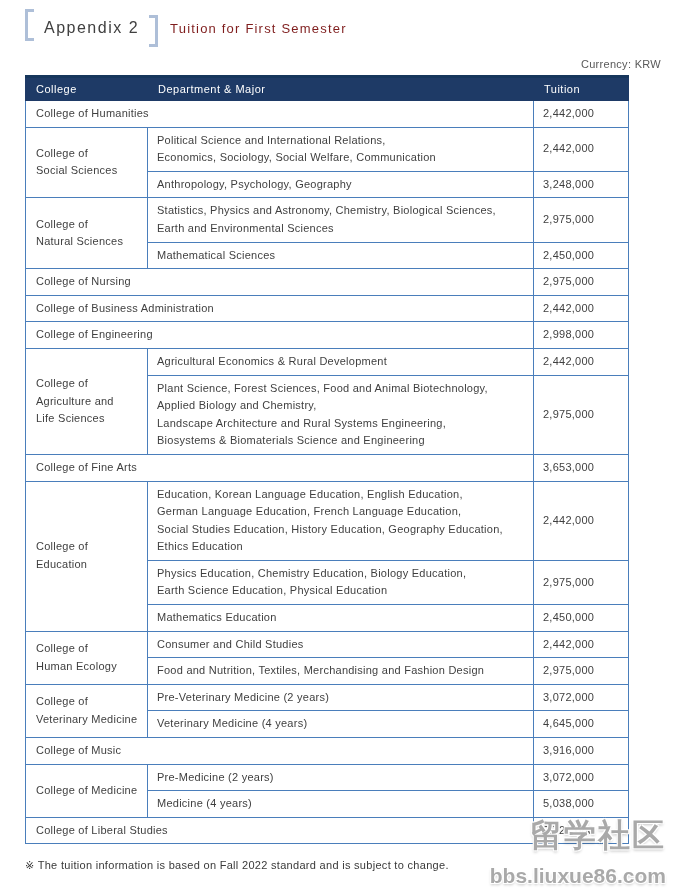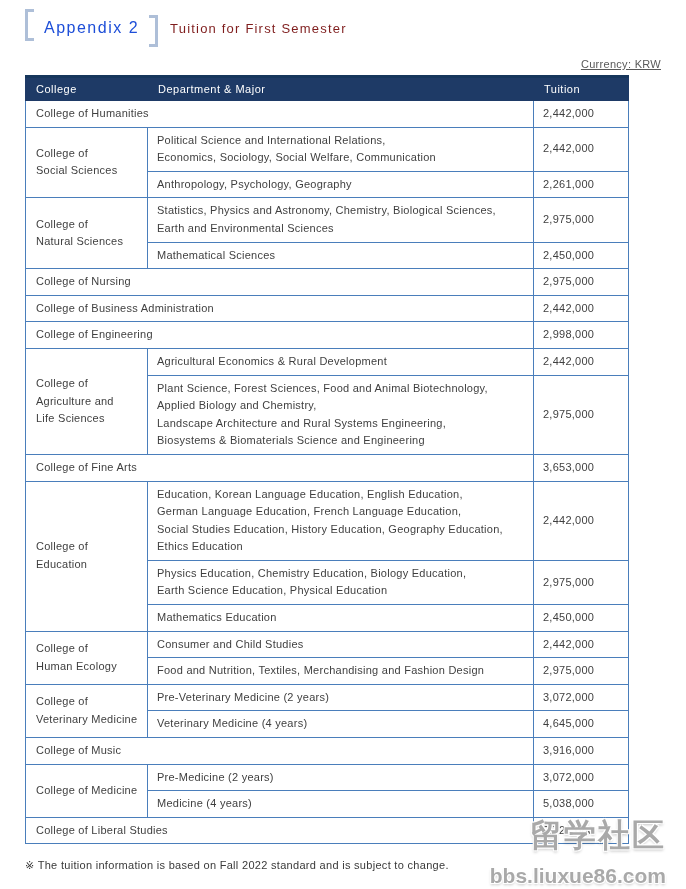--- a/index.html
+++ b/index.html
@@ -16,26 +16,26 @@
   .appendix-badge { display: inline-flex; align-items: center; }
   .bracket { display: inline-block; width: 9px; height: 32px; }
   .bracket-left {
     border-left: 3px solid #aebfd8; border-top: 3px solid #aebfd8; border-bottom: 3px solid #aebfd8;
     transform: translateY(-3px); margin-right: 10px;
   }
   .bracket-right {
     border-right: 3px solid #aebfd8; border-top: 3px solid #aebfd8; border-bottom: 3px solid #aebfd8;
     transform: translateY(3px); margin-left: 10px;
   }
-  .appendix-text { color: #1d4ed8; font-size: 16px; letter-spacing: 1.5px; }
+  .appendix-text { color: #404040; font-size: 16px; letter-spacing: 1.5px; }
   .doc-title { margin-left: 12px; font-size: 13px; color: #7f1d1d; letter-spacing: 1.2px; }
 
   .currency-note {
     text-align: right; font-size: 11px; color: #595959;
-    margin: 10px 0 5px 0; letter-spacing: 0.3px; text-decoration: underline;
+    margin: 10px 0 5px 0; letter-spacing: 0.3px;
   }
 
   
   table.tuition-table {
     width: 604px; border-collapse: collapse;
     border-top: 3px solid #16365c;
   }
   col.c1 { width: 122px; }
   col.c3 { width: 95px; }
   th {
@@ -102,21 +102,21 @@
         </tr>
         <tr>
           <td class="col-college" rowspan="2">College of
 Social Sciences</td>
           <td class="col-dept">Political Science and International Relations,
 Economics, Sociology, Social Welfare, Communication</td>
           <td class="col-tuition">2,442,000</td>
         </tr>
         <tr>
           <td class="col-dept">Anthropology, Psychology, Geography</td>
-          <td class="col-tuition">2,261,000</td>
+          <td class="col-tuition">3,248,000</td>
         </tr>
         <tr>
           <td class="col-college" rowspan="2">College of
 Natural Sciences</td>
           <td class="col-dept">Statistics, Physics and Astronomy, Chemistry, Biological Sciences,
 Earth and Environmental Sciences</td>
           <td class="col-tuition">2,975,000</td>
         </tr>
         <tr>
           <td class="col-dept">Mathematical Sciences</td>

